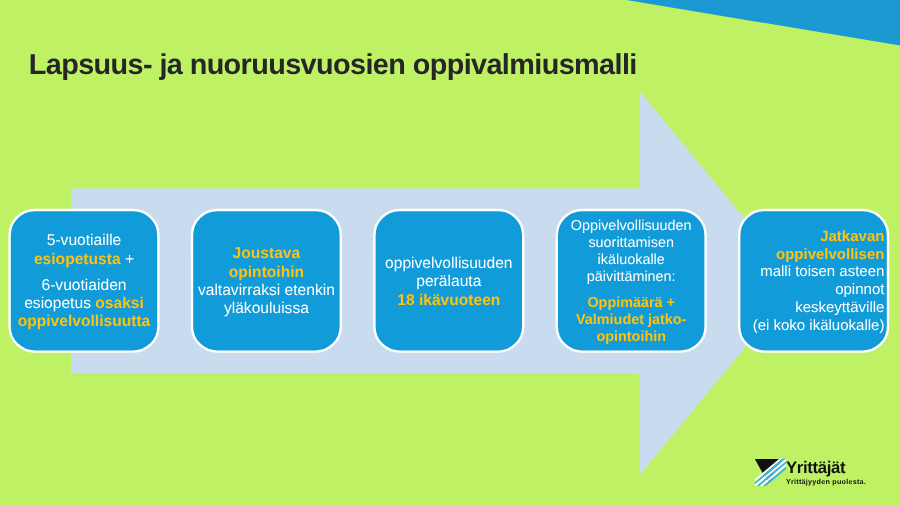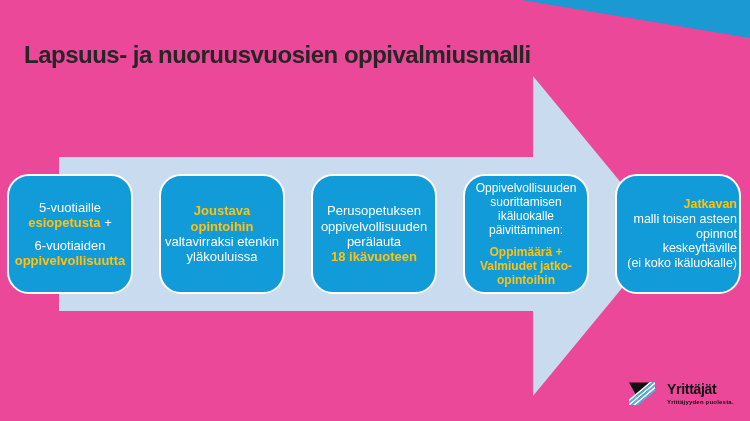--- a/index.html
+++ b/index.html
@@ -1,17 +1,17 @@
 <!DOCTYPE html>
 <html style="--step-blue: #119bd8; --accent-yellow: #ffc20e; --arrow-light-blue: #c9dbef; --banner-blue: #1b99d2; --title-text: #262626;"><head>
 <meta charset="utf-8">
 <style>
   html,body{margin:0;padding:0;background:#fff;}
   .slide{
-    position:relative;width:750px;height:421px;background:#ec4899;overflow:hidden;
+    position:relative;width:750px;height:421px;background:#bef264;overflow:hidden;
     font-family:"Liberation Sans","DejaVu Sans",sans-serif;
   }
   .corner-banner{position:absolute;top:0;right:0;width:228px;height:38px;display:block;}
   .corner-banner polygon{fill:var(--banner-blue,#1b99d2);}
   .page-title{
     position:absolute;left:24px;top:41px;margin:0;
     font-size:24px;font-weight:bold;letter-spacing:-0.5px;
     color:var(--title-text,#262626);white-space:nowrap;
   }
   .process-arrow{position:absolute;left:59px;top:76px;width:606px;height:320px;display:block;z-index:0;}
@@ -26,21 +26,21 @@
     color:#ffffff;display:flex;flex-direction:column;
     justify-content:center;align-items:center;text-align:center;
     font-size:13px;line-height:1.18;padding:4px 2px;box-sizing:border-box;
   }
   .step .ln{white-space:nowrap;}
   .step .hl{color:var(--accent-yellow,#ffc20e);font-weight:bold;}
   .step .gap{height:7px;}
   .step-4{font-size:12px;}
   .step-5{font-size:12.5px;align-items:flex-end;}
   .logo{
-    position:absolute;left:629px;top:381px;display:flex;align-items:center;gap:12px;z-index:2;
+    position:absolute;left:629px;top:381px;display:flex;align-items:center;gap:0;z-index:2;
   }
   .logo-mark{width:26px;height:23px;display:block;margin-top:1px;}
   .logo-text{display:flex;flex-direction:column;}
   .logo-name{font-size:14px;font-weight:bold;color:#111111;line-height:1;letter-spacing:-0.3px;}
   .logo-tagline{font-size:6px;font-weight:bold;color:#111111;margin-top:3px;letter-spacing:0.2px;}
 </style>
 </head>
 <body>
 
 <div class="slide">
@@ -55,50 +55,51 @@
     <polygon points="0,81 474,81 474,0 606,160 474,320 474,235 0,235"></polygon>
   </svg>
 
   <div class="steps">
 
     <div class="step step-1">
       <div class="ln">5-vuotiaille</div>
       <div class="ln"><span class="hl">esiopetusta</span><span> +</span></div>
       <div class="gap"></div>
       <div class="ln">6-vuotiaiden</div>
+      <div class="ln"><span>esiopetus </span><span class="hl">osaksi</span></div>
       <div class="ln hl">oppivelvollisuutta</div>
     </div>
 
     <div class="step step-2">
       <div class="ln hl">Joustava</div>
       <div class="ln hl">opintoihin</div>
       <div class="ln">valtavirraksi etenkin</div>
       <div class="ln">yläkouluissa</div>
     </div>
 
     <div class="step step-3">
-      <div class="ln">Perusopetuksen</div>
       <div class="ln">oppivelvollisuuden</div>
       <div class="ln">perälauta</div>
       <div class="ln hl">18 ikävuoteen</div>
     </div>
 
     <div class="step step-4">
       <div class="ln">Oppivelvollisuuden</div>
       <div class="ln">suorittamisen</div>
       <div class="ln">ikäluokalle</div>
       <div class="ln">päivittäminen:</div>
       <div class="gap"></div>
       <div class="ln hl">Oppimäärä +</div>
       <div class="ln hl">Valmiudet jatko-</div>
       <div class="ln hl">opintoihin</div>
     </div>
 
     <div class="step step-5">
       <div class="ln hl">Jatkavan</div>
+      <div class="ln hl">oppivelvollisen</div>
       <div class="ln">malli toisen asteen</div>
       <div class="ln">opinnot</div>
       <div class="ln">keskeyttäville</div>
       <div class="ln">(ei koko ikäluokalle)</div>
     </div>
 
   </div>
 
   <div class="logo">
     <svg class="logo-mark" viewBox="0 0 26 23">

